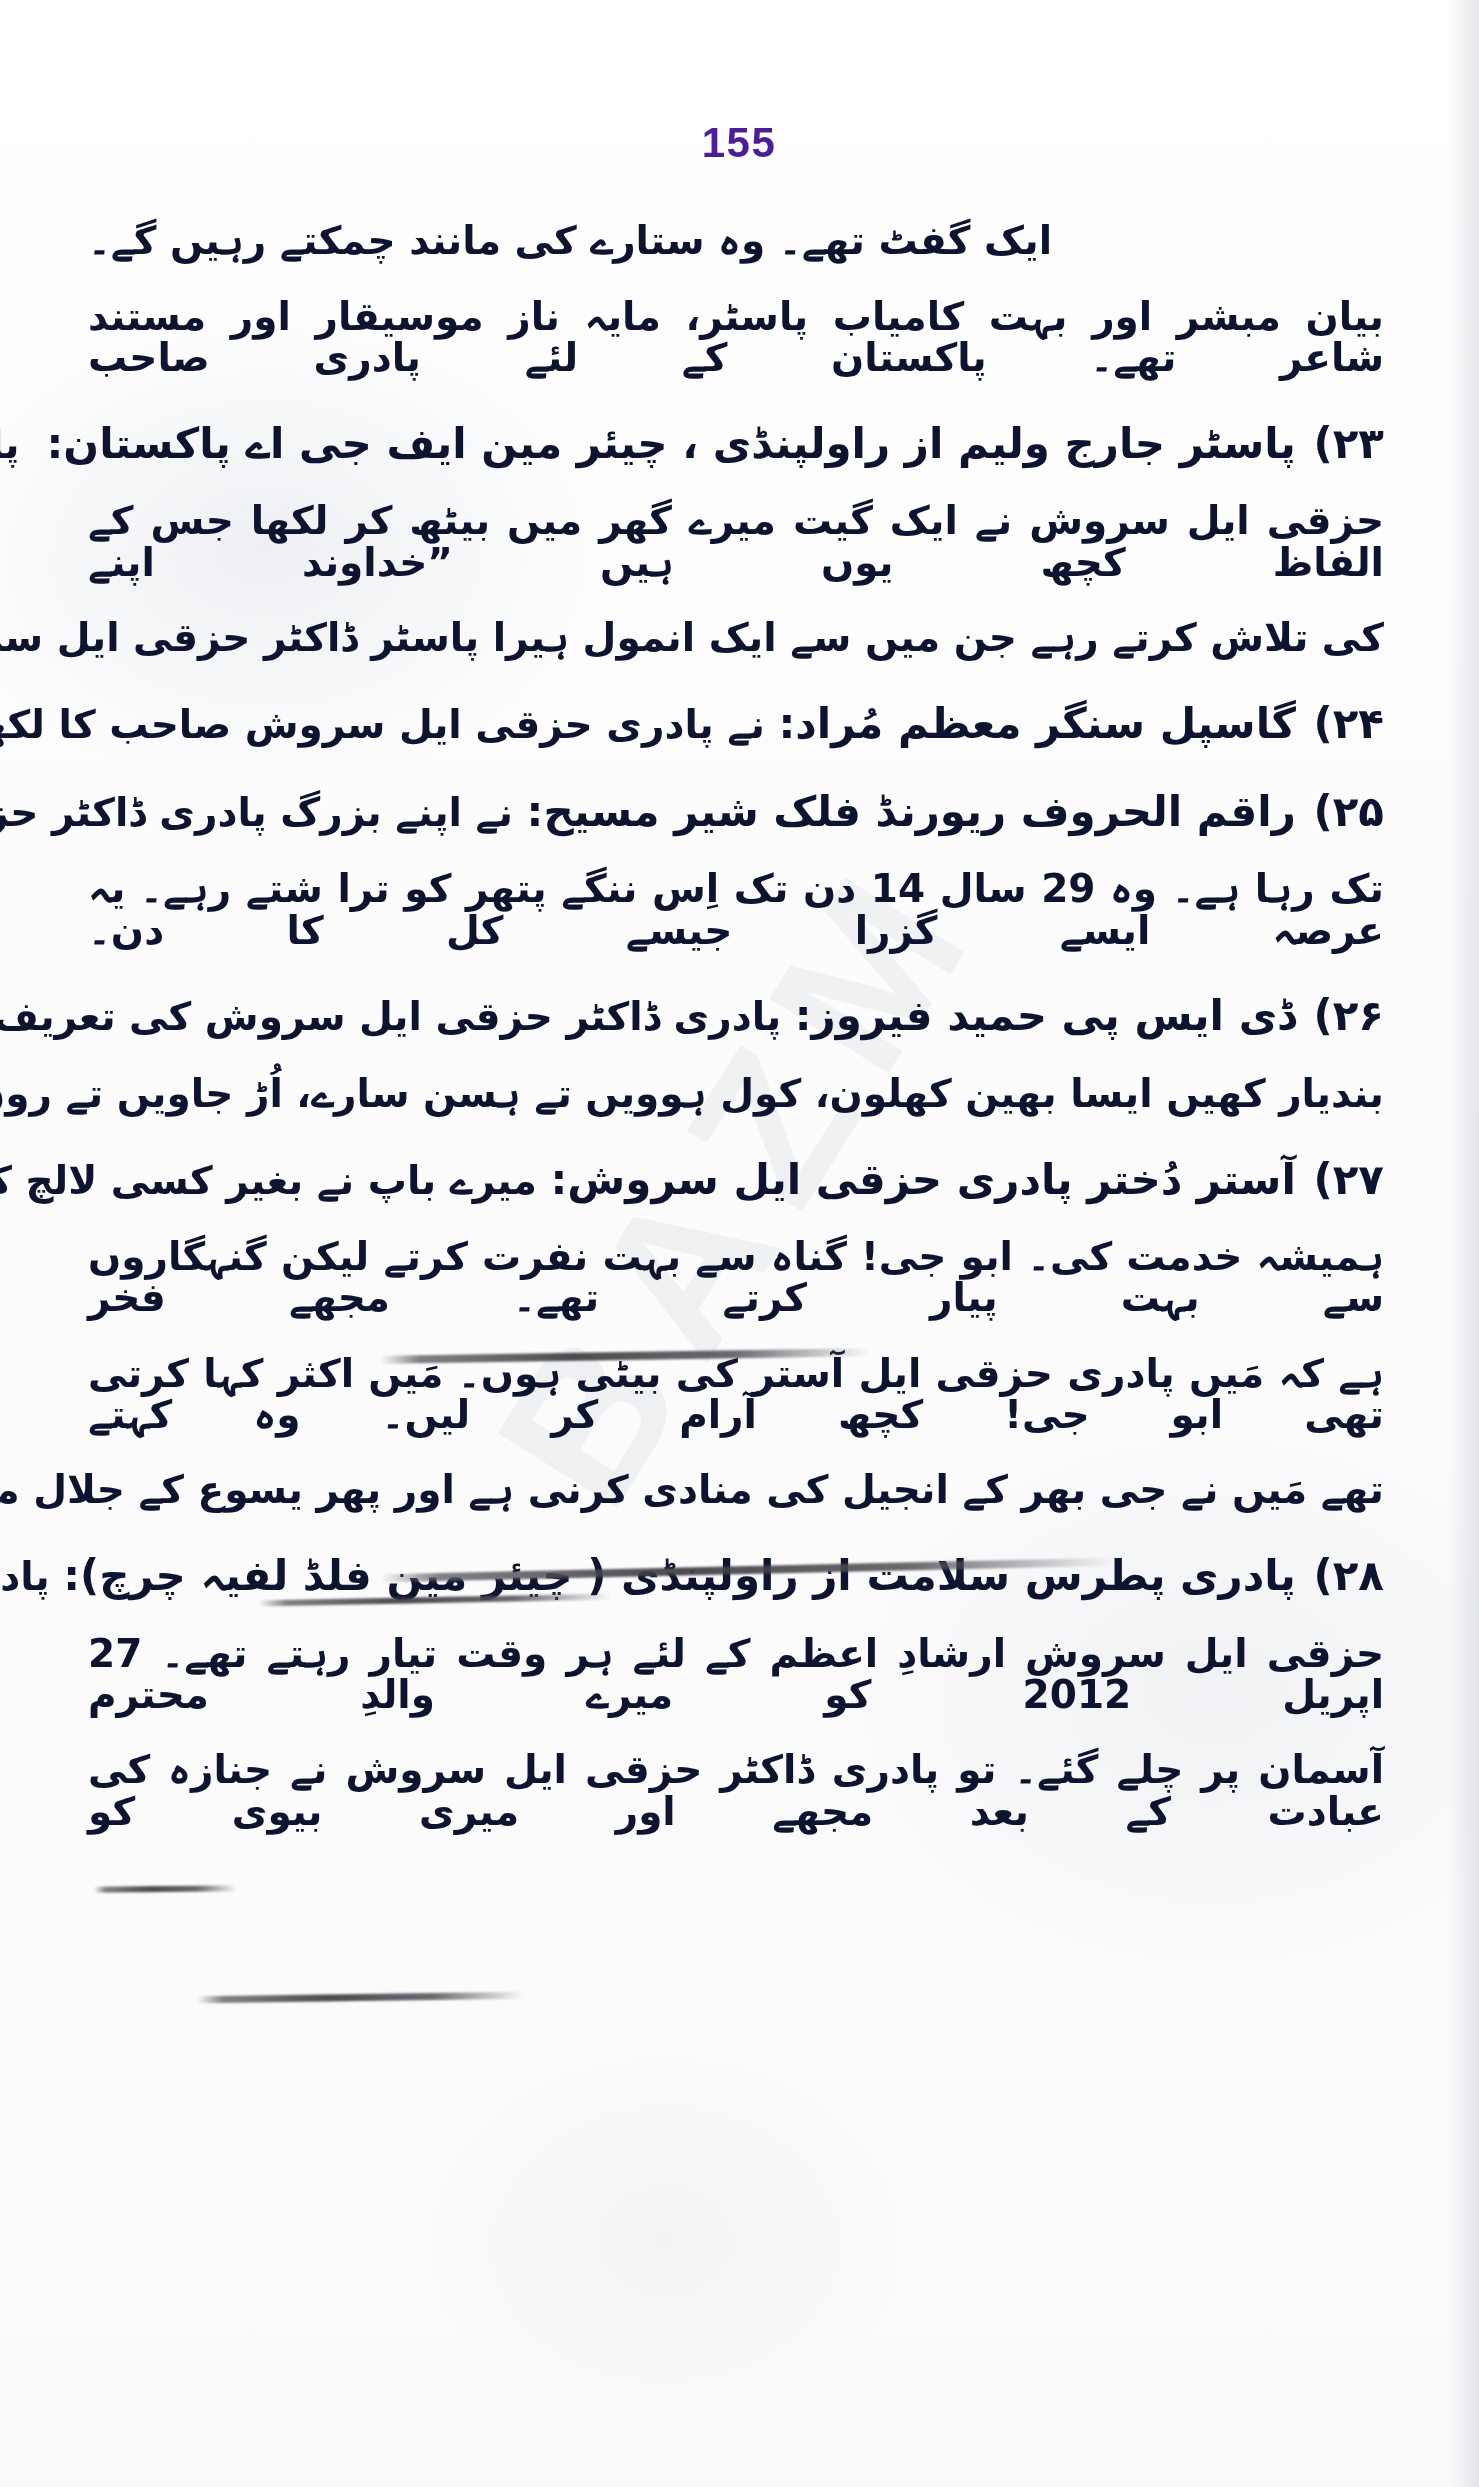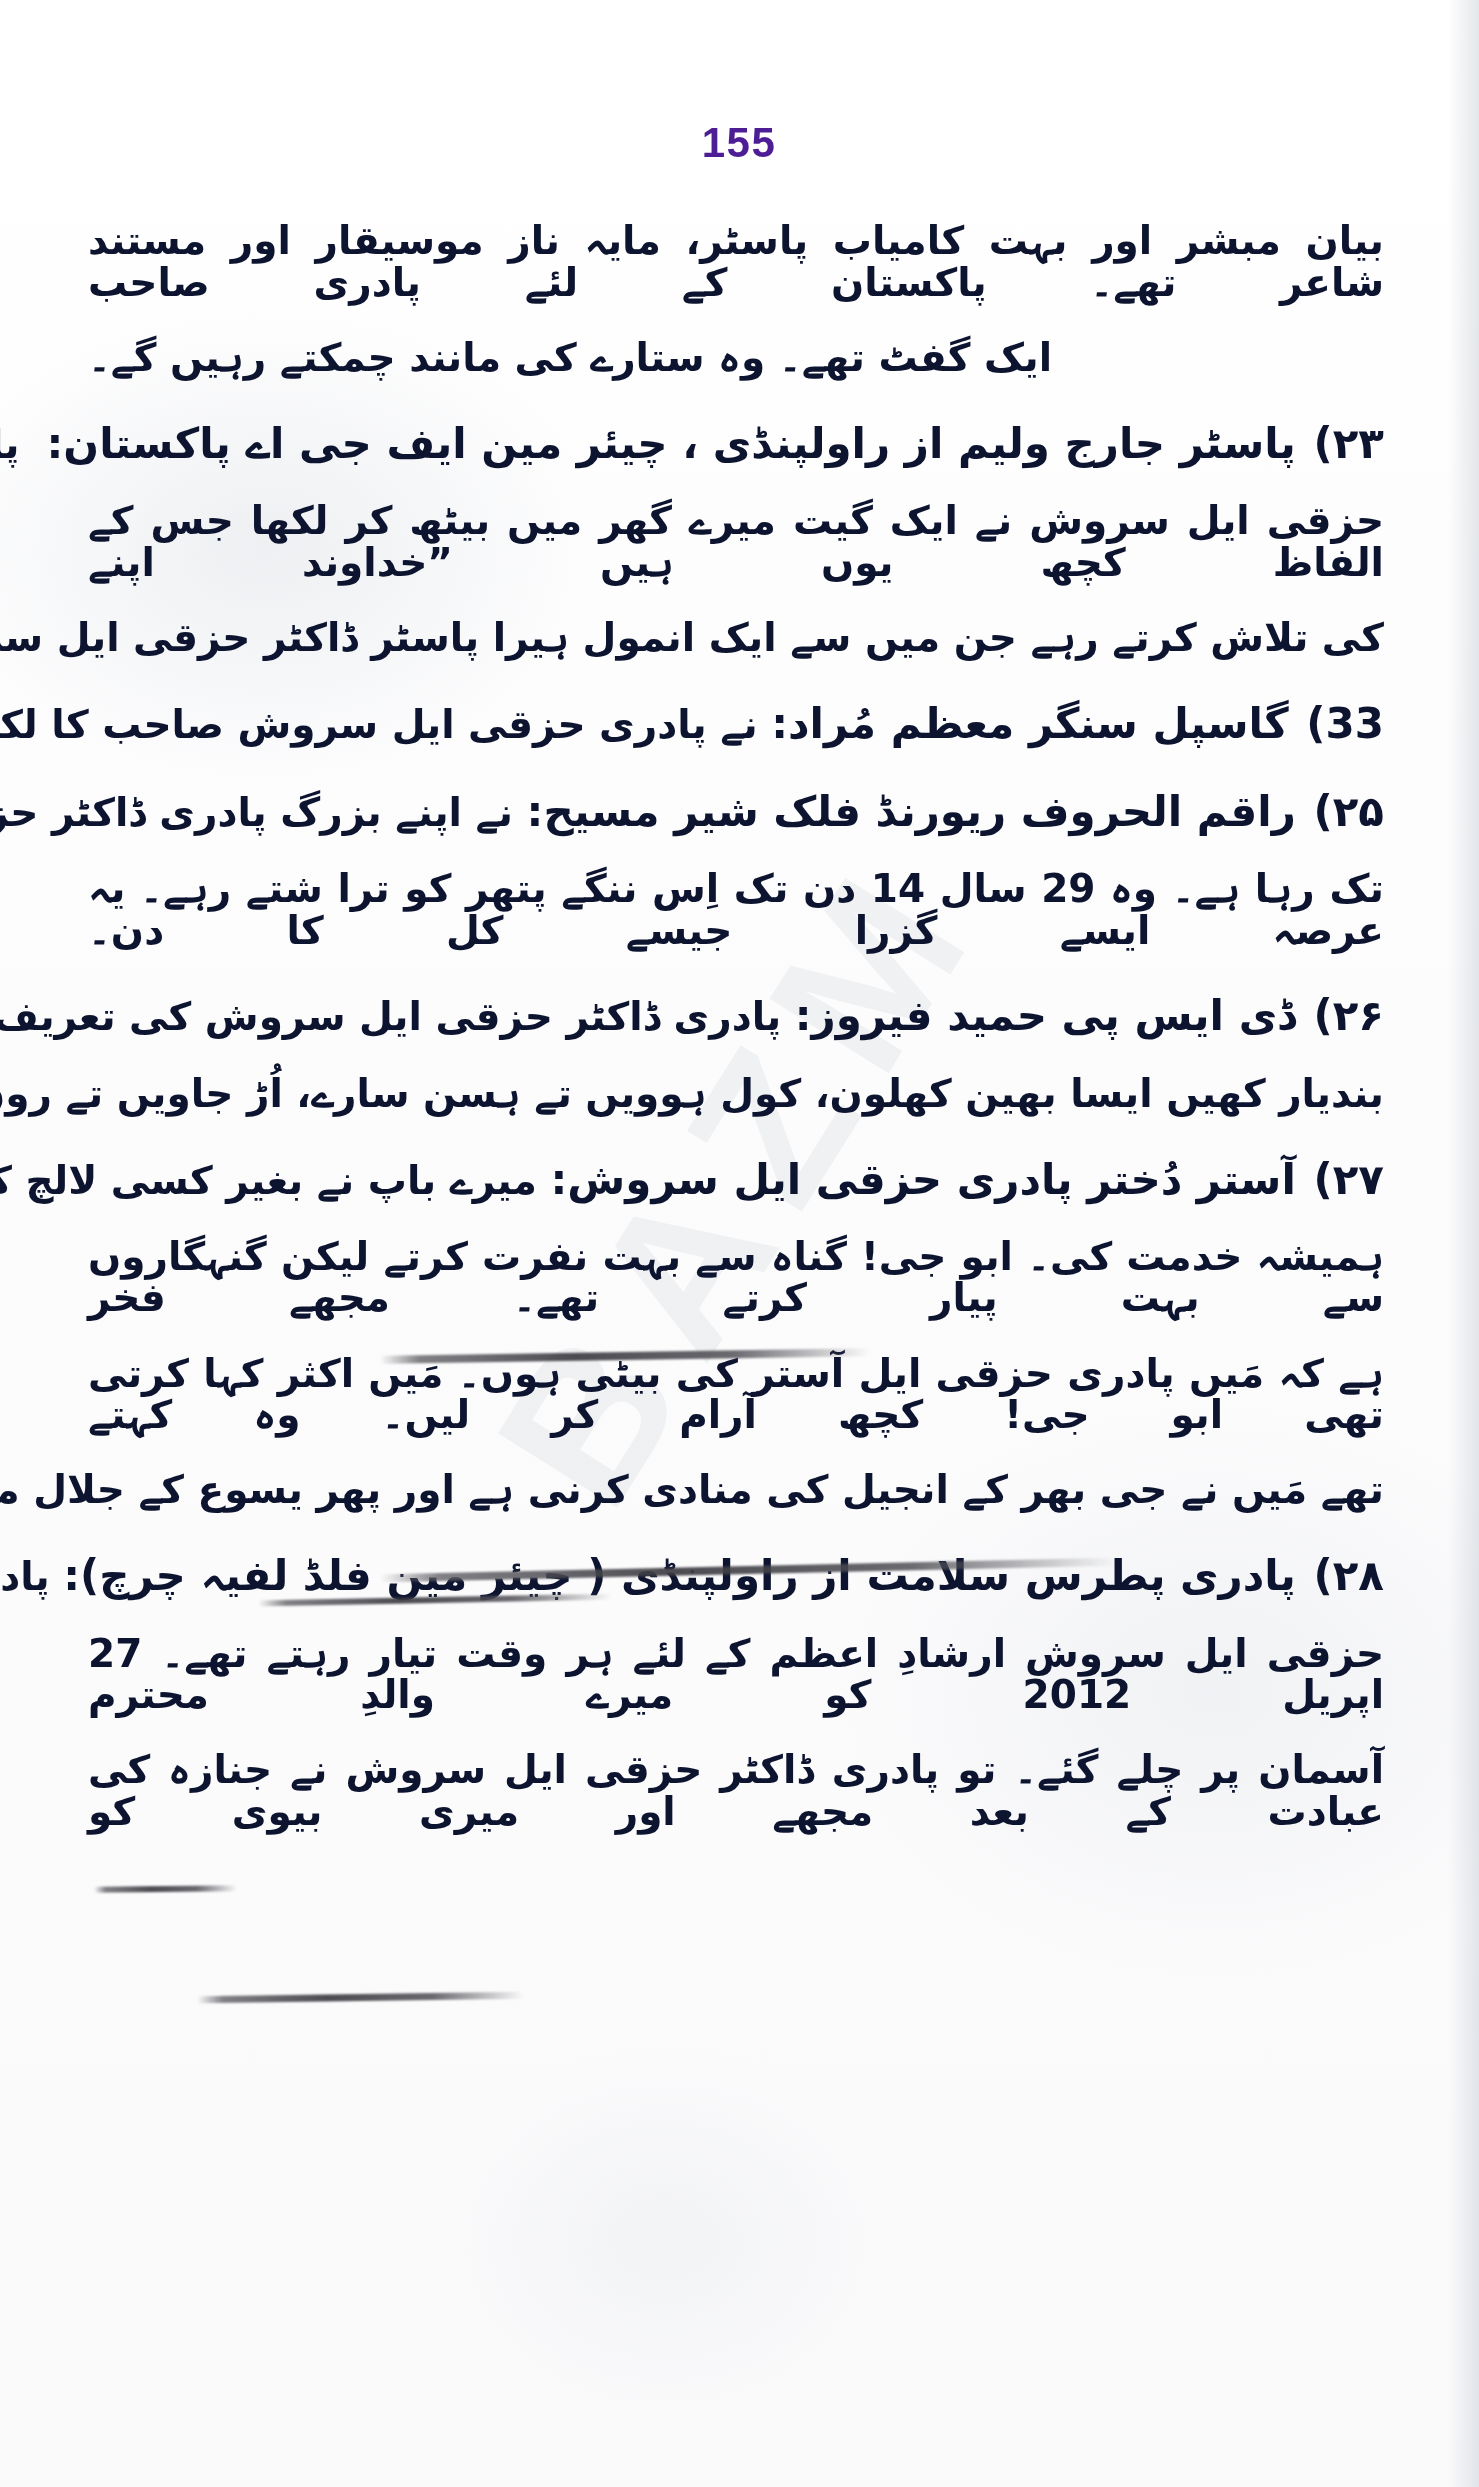--- a/index.html
+++ b/index.html
@@ -138,35 +138,35 @@
 
   <div class="paper-texture"></div>
   <div class="scan-edge"></div>
   <div class="watermark">BAZM</div>
 
   <div class="page-number">155</div>
 
   <div class="content">
 
     <div class="block">
+      <div class="line left">ایک گفٹ تھے۔ وہ ستارے کی مانند چمکتے رہیں گے۔</div>
       <div class="line justify">بیان مبشر اور بہت کامیاب پاسٹر، مایہ ناز موسیقار اور مستند شاعر تھے۔ پاکستان کے لئے پادری صاحب</div>
-      <div class="line left">ایک گفٹ تھے۔ وہ ستارے کی مانند چمکتے رہیں گے۔</div>
     </div>
 
     <div class="block">
       <div class="line">
         <span class="num">۲۳)</span><span class="heading-run">پاسٹر جارج ولیم از راولپنڈی ، چیئر مین ایف جی اے پاکستان</span><span class="heading-run">:</span>&nbsp;&nbsp;<span>پادری</span>
       </div>
       <div class="line justify">حزقی ایل سروش نے ایک گیت میرے گھر میں بیٹھ کر لکھا جس کے الفاظ کچھ یوں ہیں ”خداوند اپنے</div>
       <div class="line left">کی تلاش کرتے رہے جن میں سے ایک انمول ہیرا پاسٹر ڈاکٹر حزقی ایل سروش ہیں۔</div>
     </div>
 
     <div class="block">
       <div class="line">
-        <span class="num">33)</span><span class="heading-run">گاسپل سنگر معظم مُراد</span><span class="heading-run">:</span>&nbsp;<span>نے پادری حزقی ایل سروش صاحب کا لکھا ہوا گیت ”خداوند اپنے</span>
+        <span class="num">۲۴)</span><span class="heading-run">گاسپل سنگر معظم مُراد</span><span class="heading-run">:</span>&nbsp;<span>نے پادری حزقی ایل سروش صاحب کا لکھا ہوا گیت ”خداوند اپنے</span>
       </div>
     </div>
 
     <div class="block">
       <div class="line">
         <span class="num">۲۵)</span><span class="heading-run">راقم الحروف ریورنڈ فلک شیر مسیح</span><span class="heading-run">:</span>&nbsp;<span>نے اپنے بزرگ پادری ڈاکٹر حزقی ایل سروش کا</span>
       </div>
       <div class="line justify">تک رہا ہے۔ وہ 29 سال 14 دن تک اِس ننگے پتھر کو ترا شتے رہے۔ یہ عرصہ ایسے گزرا جیسے کل کا دن۔</div>
     </div>
 

